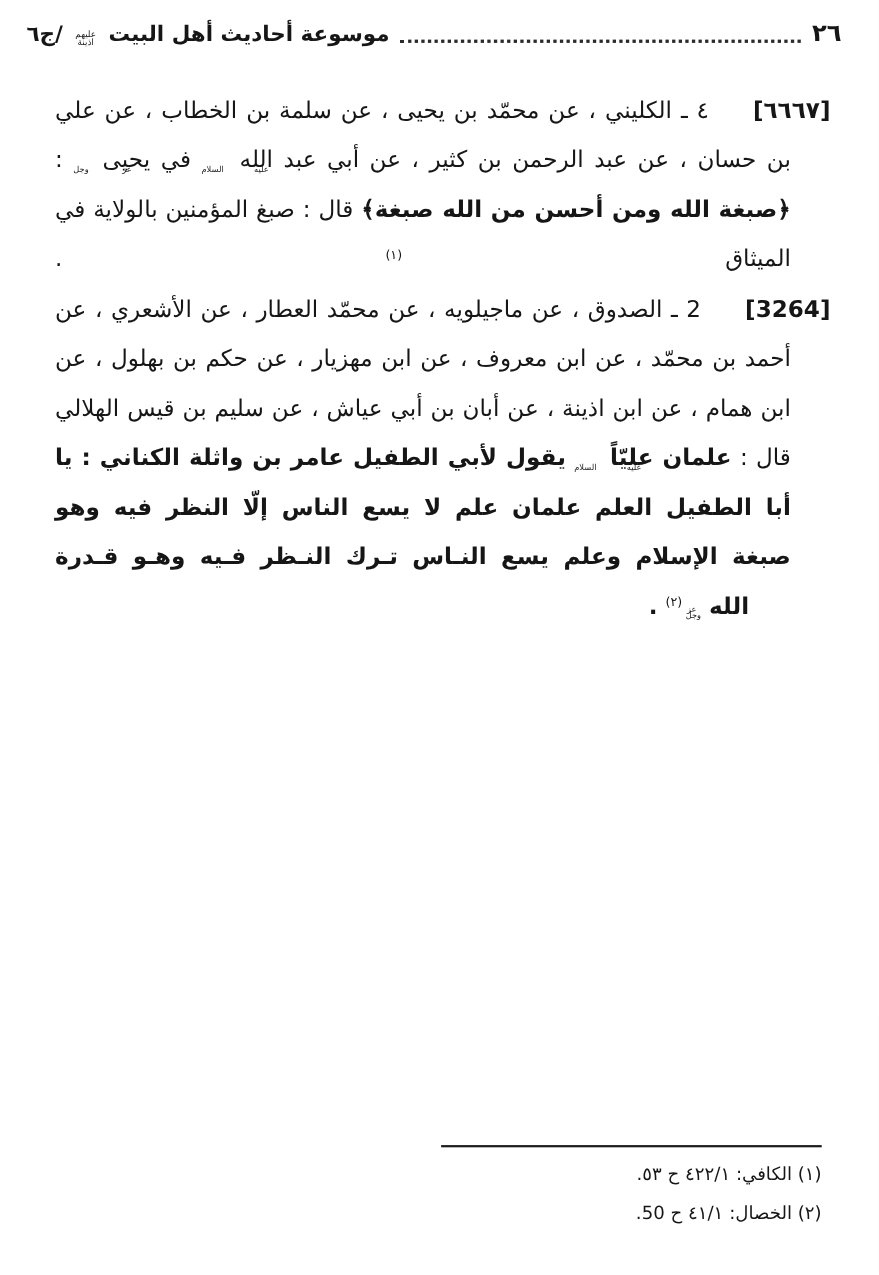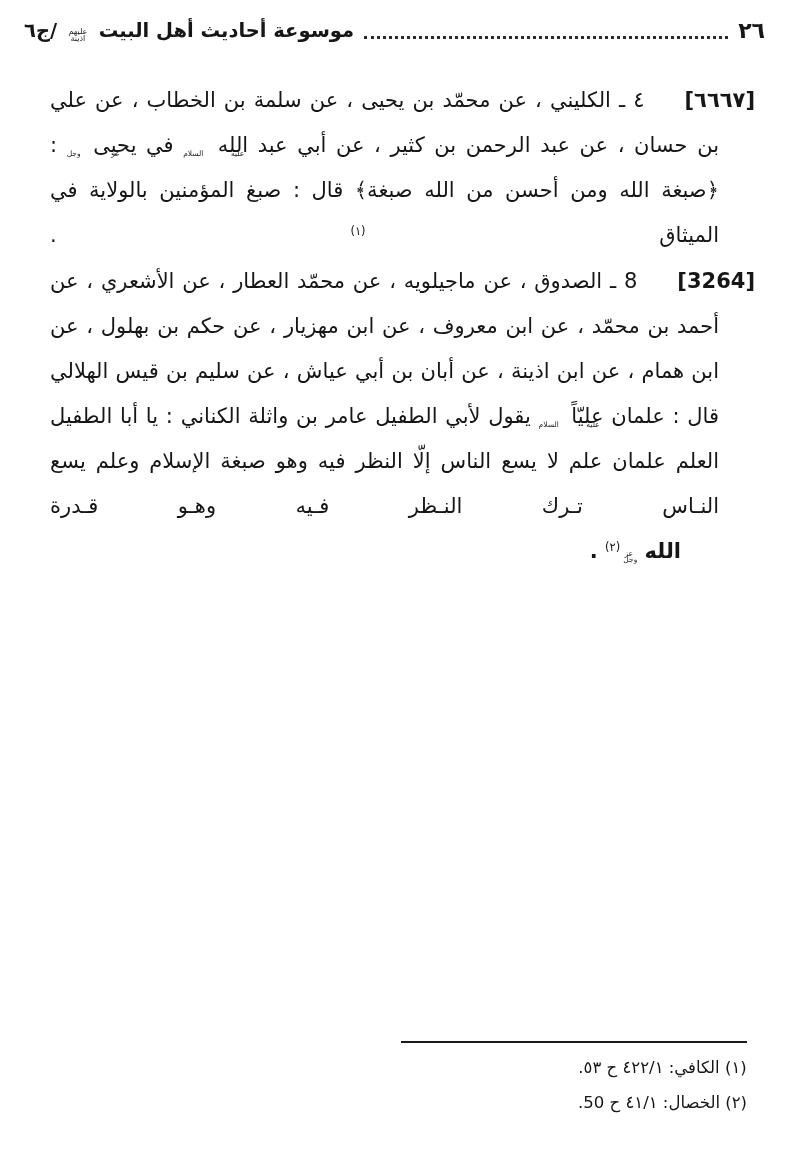--- a/index.html
+++ b/index.html
@@ -38,42 +38,42 @@
   
   .page-body {
     position:absolute; top:78px; right:44px; left:50px;
     font-size:21px; line-height:45px;
     text-align:justify; text-align-last:justify;
   }
   .entry { margin:0; padding-right:36px; text-indent:-36px; }
   .entry + .entry { margin-top:1px; }
   .eid { font-weight:700; letter-spacing:1px;margin-top:27px; }
   .gap { display:inline-block; width:40px; }
-  .b { font-weight:400; }
+  .b { font-weight:700; }
   sup.fn {
     font-size:11.5px; line-height:0; font-weight:400;
     vertical-align:7px; letter-spacing:0;
   }
   .frag {
     padding-right:74px; text-indent:0;
     text-align:right; text-align-last:right;
     font-weight:700;
   }
   
   .footnote-rule {
     position:absolute; top:1041px; right:52px;
     width:346px; height:0;
     border-top:2px solid #1a1a1a;
   }
   .footnotes {
     position:absolute; top:1050px; right:52px;
     font-size:16.5px; line-height:35px;
     text-align:right;
   }
-  .footnote { white-space:nowrap;text-align:center; }
+  .footnote { white-space:nowrap; }
 </style>
 </head>
 <body>
 
 <div class="page">
 
   <div class="page-header">
     <span class="page-number">٢٦</span>
     <span class="leader"></span>
     <span class="header-title"><span>موسوعة أحاديث أهل البيت</span> <span class="hon big">عليهم اذينة</span> <span>/ج٦</span></span>
@@ -87,21 +87,21 @@
       <span>في يحيى</span>
       <span class="hon azz">عز وجل</span>
       <span>:</span>
       <span class="b">﴿صبغة الله ومن أحسن من الله صبغة﴾</span>
       <span>قال : صبغ المؤمنين بالولاية في الميثاق</span>
       <sup class="fn">(١)</sup>
       <span>.</span>
     </p>
 
     <p class="entry">
-      <span class="eid">[3264]</span><span class="gap"></span><span>8 ـ الصدوق ، عن ماجيلويه ، عن محمّد العطار ، عن الأشعري ، عن أحمد بن محمّد ، عن ابن معروف ، عن ابن مهزيار ، عن حكم بن بهلول ، عن ابن همام ، عن ابن اذينة ، عن أبان بن أبي عياش ، عن سليم بن قيس الهلالي قال :</span>
+      <span class="eid">[3264]</span><span class="gap"></span><span>2 ـ الصدوق ، عن ماجيلويه ، عن محمّد العطار ، عن الأشعري ، عن أحمد بن محمّد ، عن ابن معروف ، عن ابن مهزيار ، عن حكم بن بهلول ، عن ابن همام ، عن ابن اذينة ، عن أبان بن أبي عياش ، عن سليم بن قيس الهلالي قال :</span>
       <span class="b">علمان عليّاً</span>
       <span class="hon">عليه السلام</span>
       <span class="b">يقول لأبي الطفيل عامر بن واثلة الكناني : يا أبا الطفيل العلم علمان علم لا يسع الناس إلّا النظر فيه وهو صبغة الإسلام وعلم يسع النـاس تـرك النـظر فـيه وهـو قـدرة</span>
     </p>
 
     <div class="frag">
       <span>الله</span>
       <span class="hon azz">عز وجل</span><sup class="fn">(٢)</sup>
       <span>.</span>
     </div>

